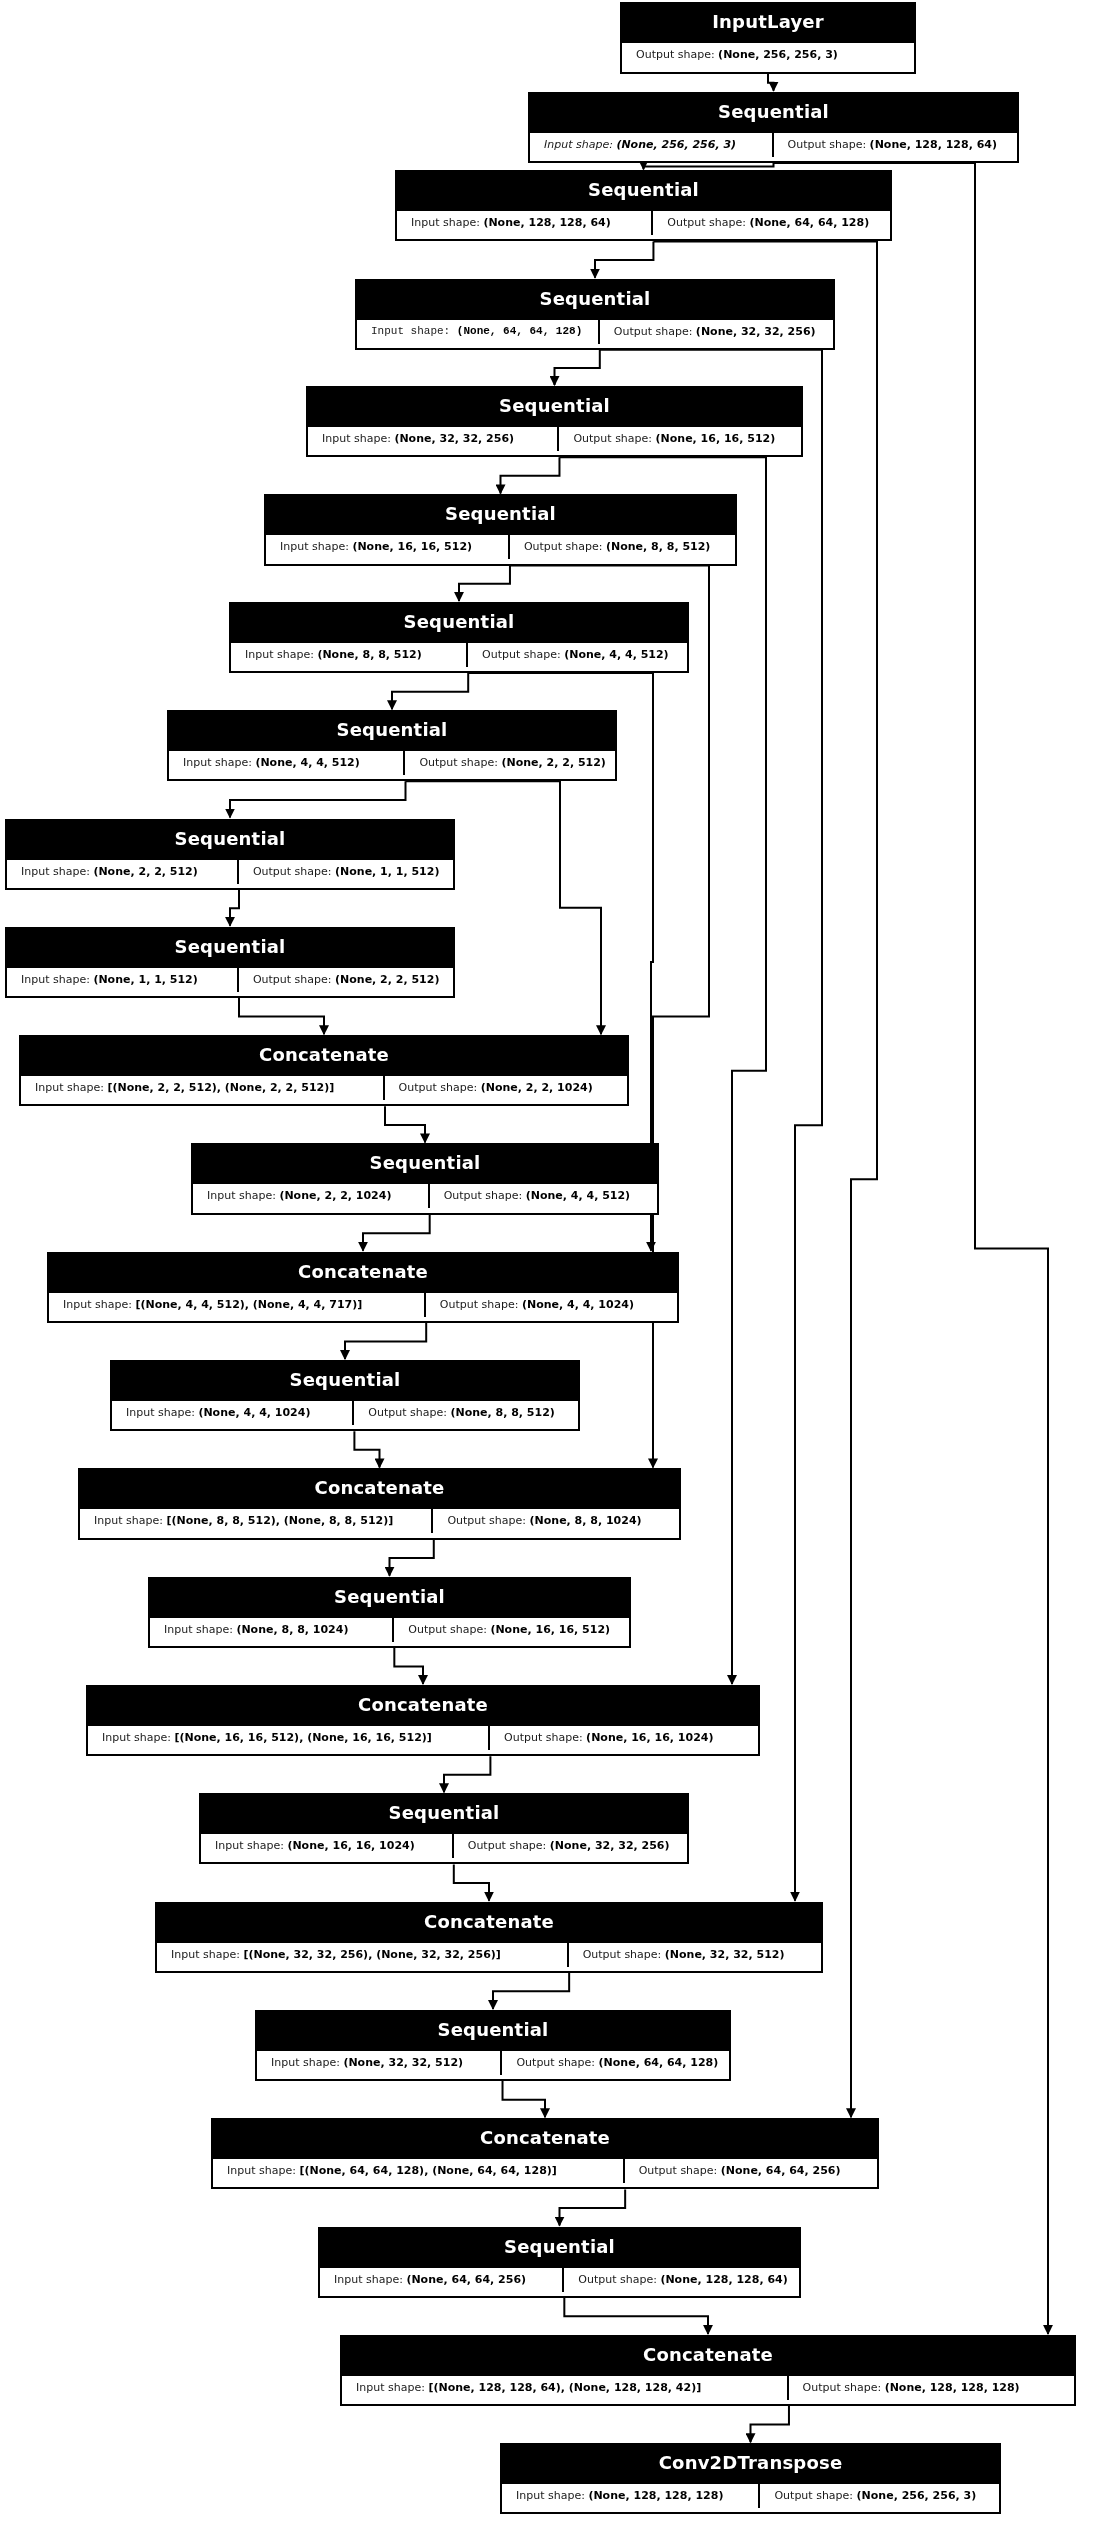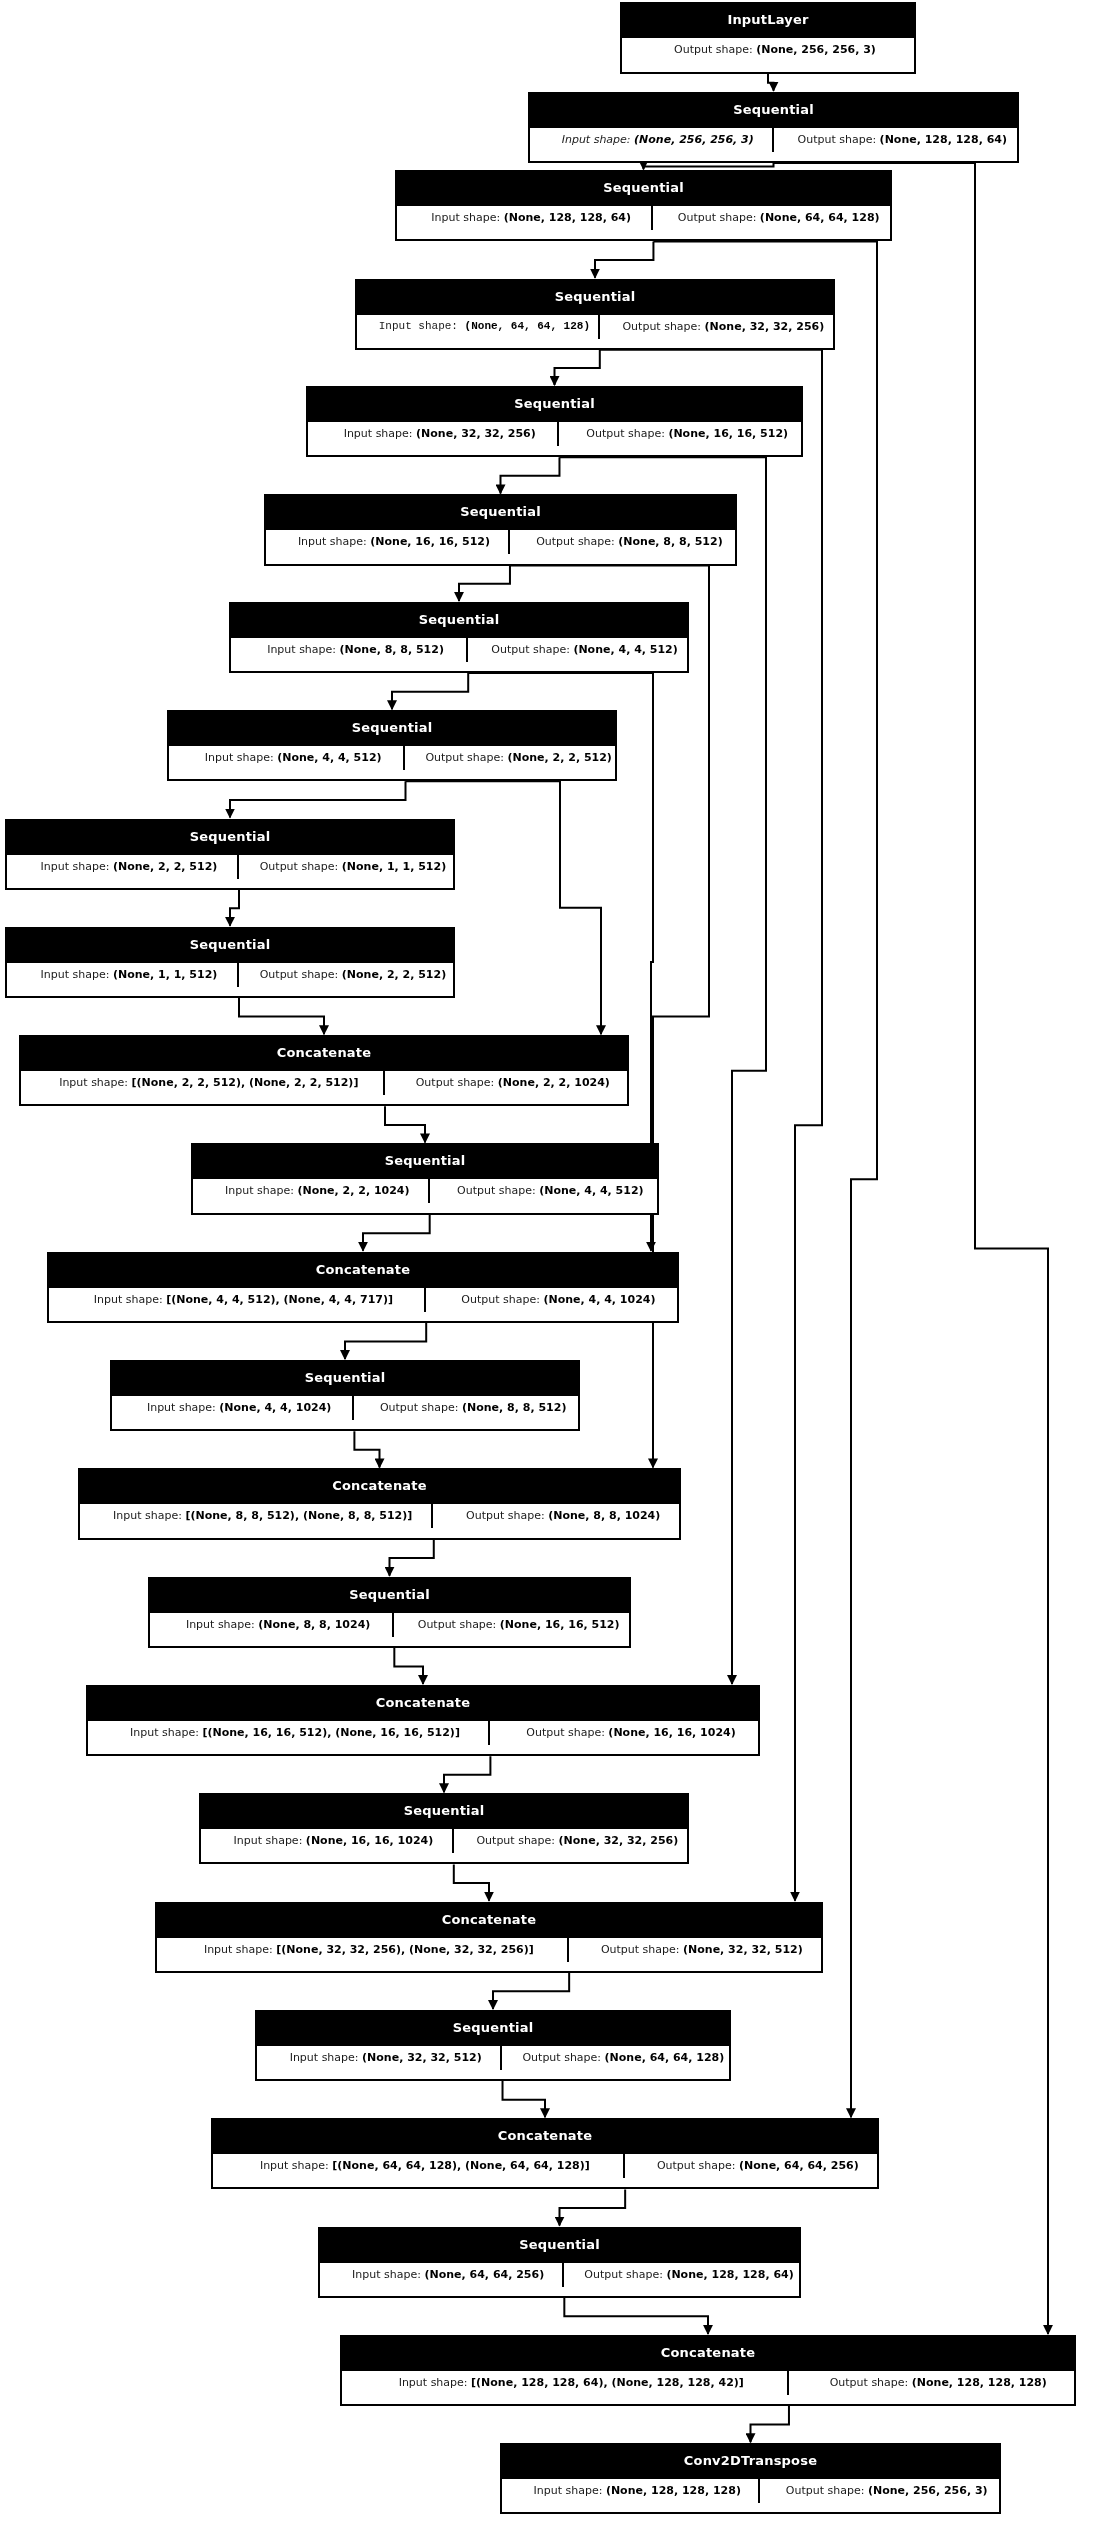--- a/index.html
+++ b/index.html
@@ -1,24 +1,24 @@
 <!DOCTYPE html>
 <html><head>
 <meta charset="utf-8">
 <style>
   html,body{margin:0;padding:0;background:#ffffff;}
   body{font-family:"DejaVu Sans","Liberation Sans",sans-serif;}
   #canvas{position:relative;width:1101px;height:2535px;background:#fff;overflow:hidden;}
   svg#edges{position:absolute;left:0;top:0;width:1101px;height:2535px;pointer-events:none;}
   .node{position:absolute;border:2px solid #000;background:#fff;box-sizing:border-box;}
   .node .title{background:#000;color:#fff;font-weight:bold;text-align:center;
-                font-size:13px;line-height:1;padding:9px 4px 10px 4px;letter-spacing:.2px;}
+                font-size:18px;line-height:1;padding:9px 4px 10px 4px;letter-spacing:.2px;}
   .node .shapes{display:flex;width:100%;box-sizing:border-box;border-top:2px solid #000;}
-  .node .cell{flex:0 0 auto;box-sizing:border-box;text-align:center;
-              font-size:11px;color:#1a1a1a;padding:6px 6px 7px 20px;white-space:nowrap;
+  .node .cell{flex:0 0 auto;box-sizing:border-box;text-align:left;
+              font-size:11px;color:#1a1a1a;padding:6px 6px 7px 14px;white-space:nowrap;
               overflow:hidden;line-height:1;}
   .node .cell.left{border-right:2px solid #000;}
   .node .cell b{color:#000;font-weight:bold;}
   .lbl{font-weight:normal;}
 </style>
 </head>
 <body>
 
 <div id="canvas">
   <svg id="edges" viewBox="0 0 1101 2535">

